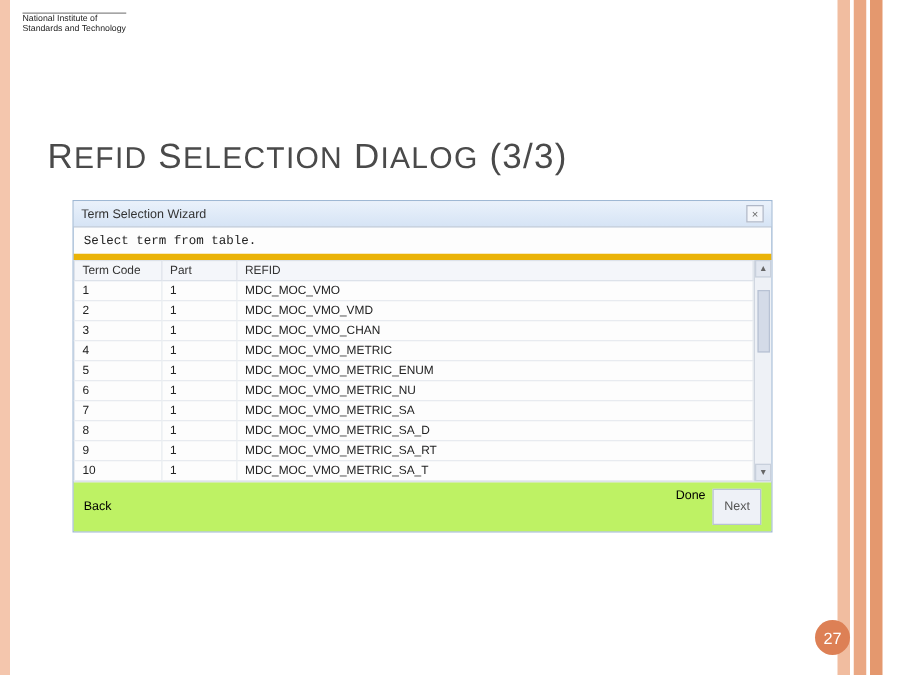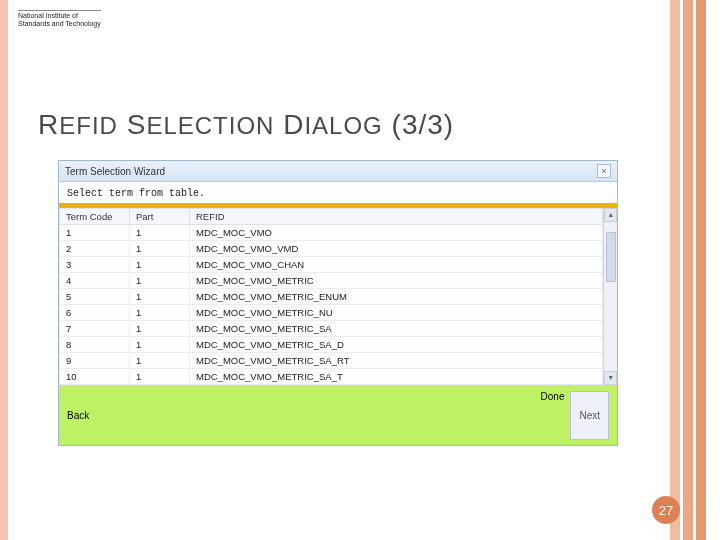--- a/index.html
+++ b/index.html
@@ -164,21 +164,21 @@
     font-size: 10px;
   }
   .footer-right {
     display: flex;
     align-items: flex-start;
     gap: 6px;
   }
   .next-btn {
     border: 1px solid #b8c2d4;
     background: #eef1f7;
-    padding: 18px 8px;
+    padding: 8px 8px;
     font-size: 10px;
     color: #555;
   }
   .page-num {
     position: absolute;
     bottom: 16px;
     right: 40px;
     width: 28px;
     height: 28px;
     border-radius: 50%;

